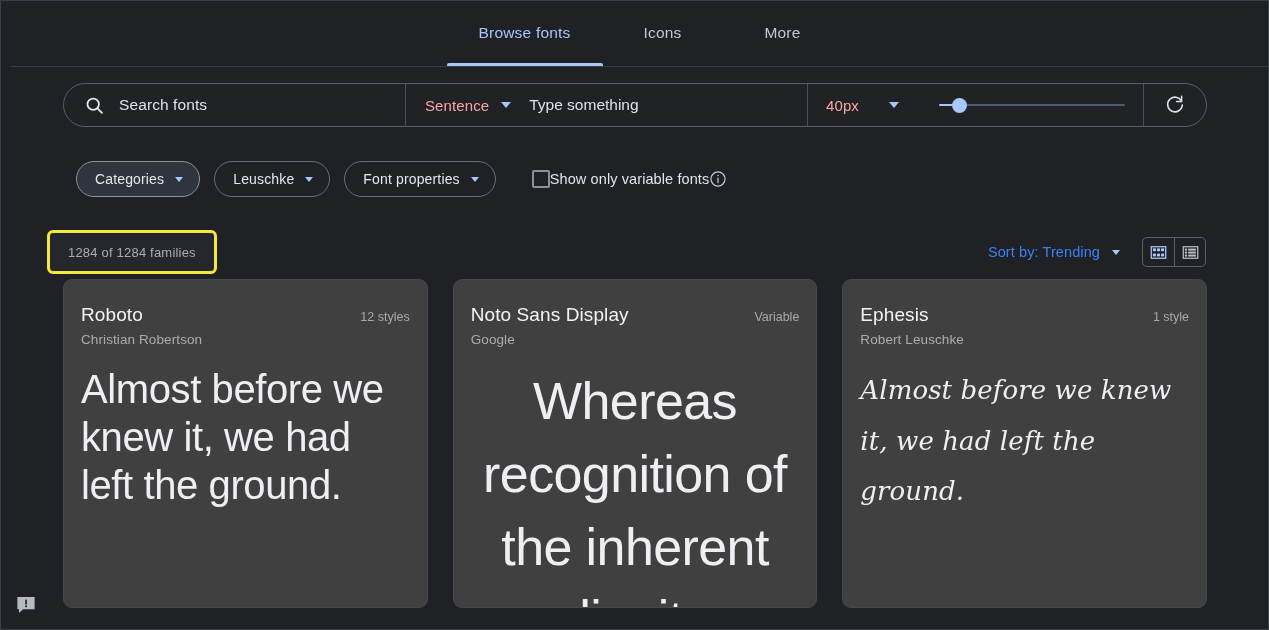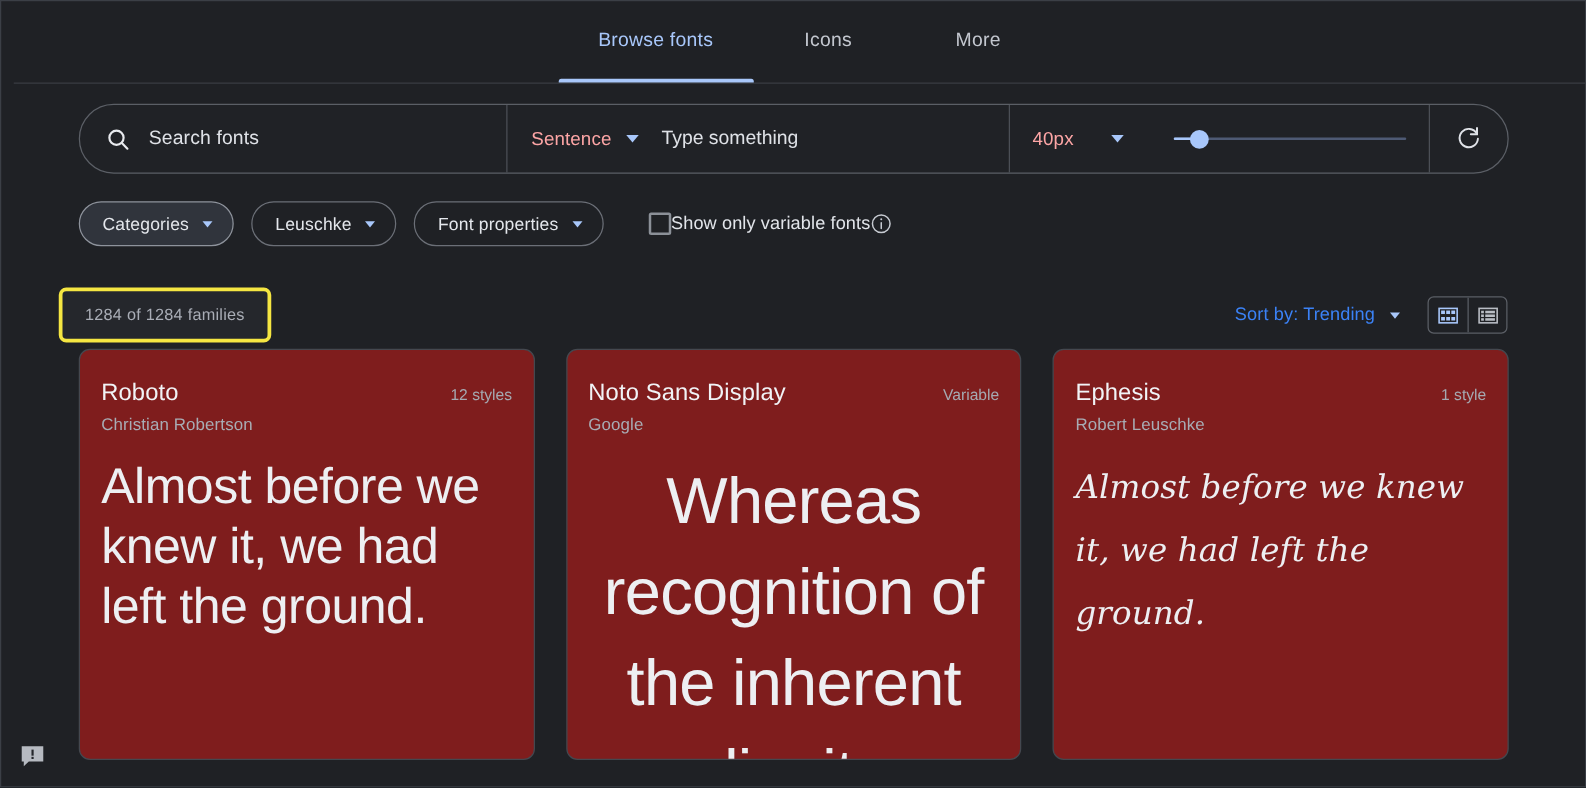--- a/index.html
+++ b/index.html
@@ -57,21 +57,21 @@
     height: 3px;
     background: #a8c7fa;
     border-radius: 2px 2px 0 0;
   }
 
   
   .searchbar {
     position: absolute;
     left: 62px; top: 82px;
     width: 1144px;
-    height: 56px;
+    height: 44px;
     border: 1px solid #5b5f66;
     border-radius: 28px;
     display: flex;
     align-items: flex-end;
     background: #202226;
   }
   .sb-seg {
     display: flex;
     align-items: center;
     height: 100%;
@@ -152,21 +152,21 @@
     width: 15px; height: 15px;
     margin-left: -7.5px;
     border-radius: 50%;
     background: #a8c7fa;
   }
   .icon-reset { width: 22px; height: 22px; display: block; }
 
   
   .filters {
     position: absolute;
-    left: 62px; top: 160px;
+    left: 75px; top: 160px;
     display: flex;
     align-items: center;
     gap: 14px;
     height: 36px;
   }
   .chip {
     display: flex;
     align-items: center;
     gap: 9px;
     height: 36px;
@@ -257,21 +257,21 @@
     left: 62px; top: 278px;
     width: 1144px;
     display: flex;
     gap: 25px;
   }
   .card {
     width: 365px;
     height: 329px;
     border: 1px solid #44484f;
     border-radius: 9px;
-    background: #7f1d1d;
+    background: #404040;
     padding: 24px 17px 0 17px;
     overflow: hidden;
     cursor: pointer;
   }
   .card-head {
     display: flex;
     align-items: baseline;
     justify-content: space-between;
   }
   .card-name {

